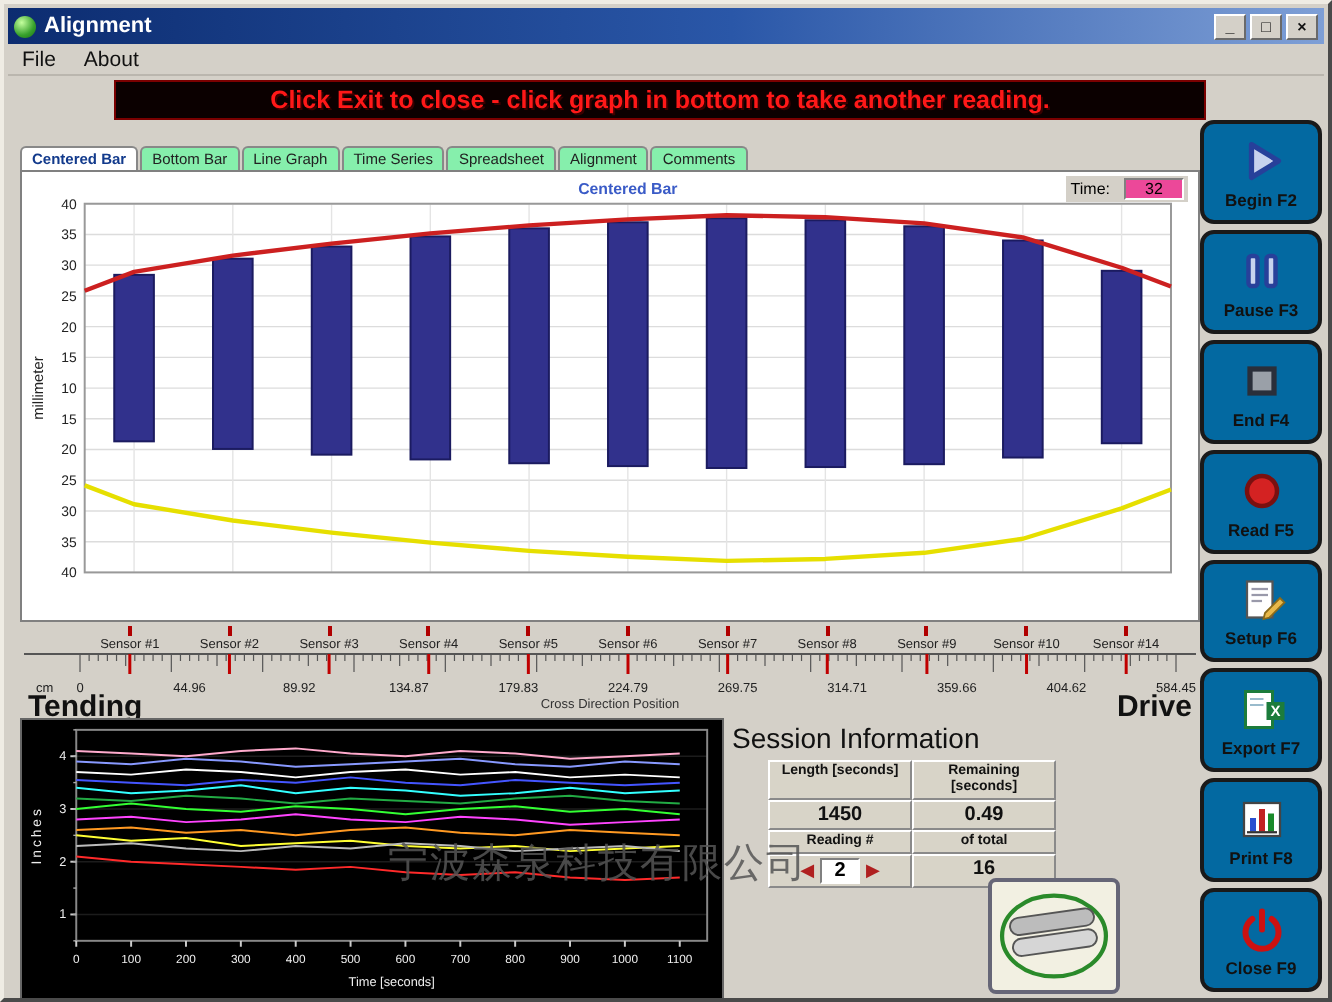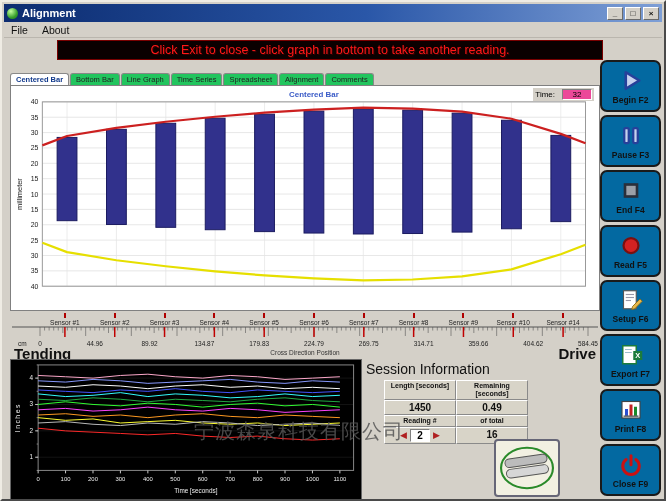--- a/index.html
+++ b/index.html
@@ -19,34 +19,34 @@
   .tbtn{width:16px;height:13px;background:#d4d0c8;border:1px solid;
     border-color:#fff #6a6a6a #6a6a6a #fff;font-size:8px;line-height:11px;
     text-align:center;font-weight:bold;color:#111;cursor:pointer;}
 
   .menubar{position:absolute;top:21px;left:2px;right:2px;height:15px;display:flex;
     align-items:center;font-size:10.5px;color:#111;background:#d4d0c8;
     border-bottom:1px solid #bab6ae;}
   .menu-item{padding:0 7px;cursor:pointer;}
 
   .banner{position:absolute;top:38px;left:55px;width:546px;height:20px;background:#0b0000;
-    border:1px solid #7a0000;color:#ff1818;font-weight:normal;font-size:12.5px;
+    border:1px solid #7a0000;color:#ff1818;font-weight:bold;font-size:12.5px;
     text-align:center;line-height:18px;text-shadow:1px 1px 0 #3a0000;white-space:nowrap;overflow:hidden;}
 
   .sidebar{position:absolute;top:58px;right:3px;width:61px;bottom:3px;
     display:flex;flex-direction:column;gap:3px;}
   .sbtn{flex:1;background:#0369a1;border:2px solid #1a1a1a;border-radius:7px;
     display:flex;flex-direction:column;align-items:center;justify-content:center;
     cursor:pointer;padding:1px;}
   .sicon{height:28px;display:flex;align-items:center;justify-content:center;}
   .sicon svg{width:30px;height:27px;}
   .slabel{font-size:8.5px;font-weight:bold;color:#111;white-space:nowrap;}
 
   .tabstrip{position:absolute;top:70px;left:8px;height:13px;display:flex;align-items:flex-end;}
-  .tab{font-size:7.5px;padding:1px 5px;background:#22c55e;border:1px solid #888;
+  .tab{font-size:7.5px;padding:1px 5px;background:#86efac;border:1px solid #888;
     border-bottom:none;border-radius:3px 3px 0 0;margin-right:1px;color:#222;cursor:pointer;white-space:nowrap;}
   .tab.sel{background:#fff;font-weight:bold;color:#123a8c;}
 
   .chart-panel{position:absolute;top:83px;left:8px;width:590px;height:226px;
     background:#fff;border:1px solid #808080;}
   .timebox{position:absolute;top:2px;right:5px;display:flex;align-items:center;gap:7px;
     font-size:8px;background:#d4d0c8;padding:1px 2px;z-index:5;}
   .timeval{background:#ec4899;border:1px solid;border-color:#808080 #fff #fff #808080;
     width:30px;text-align:center;font-size:8px;}
 

